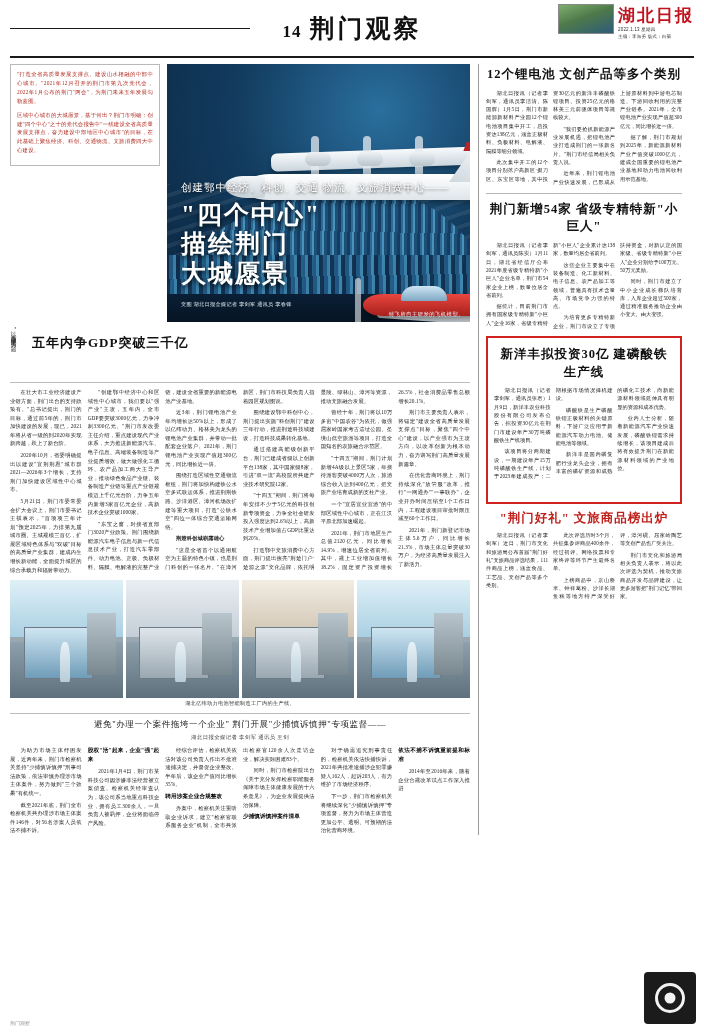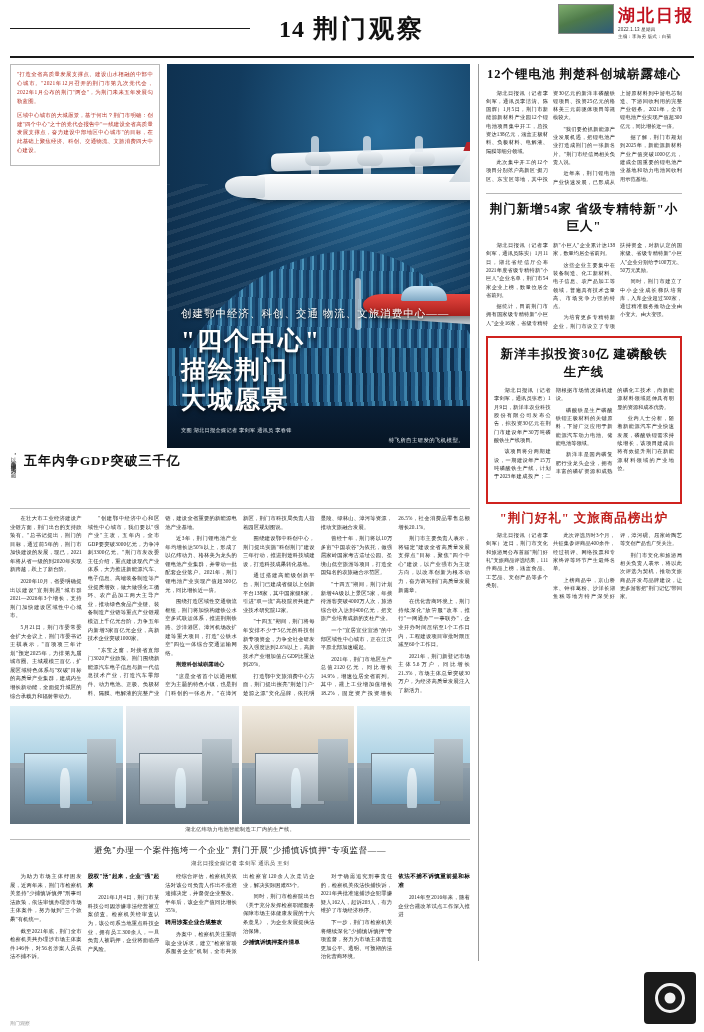--- a/index.html
+++ b/index.html
@@ -35,21 +35,21 @@
   }
   .page-head {
     display: flex;
     align-items: baseline;
     gap: 8px;
     position: relative;
     z-index: 2;
   }
   .page-num {
     font-family: "Liberation Serif", serif;
-    font-size: 24px;
+    font-size: 17px;
     font-weight: bold;
     color: #111;
     letter-spacing: 1px;
   }
   .page-section {
     font-family: "Liberation Serif", serif;
     font-size: 25px;
     font-weight: bold;
     color: #111;
     letter-spacing: 3px;
@@ -107,21 +107,21 @@
     font-size: 5.4px;
     line-height: 1.65;
     color: #b02a1f;
     text-align: justify;
     letter-spacing: .2px;
   }
 
   
   .hero {
     position: relative;
-    height: 384px;
+    height: 258px;
     margin-bottom: 4px;
     background: #0d2a47;
     overflow: hidden;
   }
   .hero .sky {
     position: absolute; inset: 0;
     background:
       radial-gradient(ellipse at 70% 18%, #2a6f9e 0%, #123b5e 48%, #0b2640 100%);
   }
   .hero .wave {
@@ -307,21 +307,21 @@
     letter-spacing: 1px;
     height: 52px;
   }
   .five-year-head {
     font-family: "Liberation Serif", serif;
     font-size: 13px;
     font-weight: bold;
     line-height: 1.35;
     color: #111;
     letter-spacing: 1px;
-    margin: 0;
+    margin: 8px;
   }
 
   
   .text-cols {
     column-count: 6;
     column-gap: 6px;
     column-rule: none;
   }
   .text-cols p {
     margin: 0 0 3px 0;
@@ -655,21 +655,21 @@
         <p class="sub">依法不捕不诉慎重前提和标准</p>
         <p>2014年至2016年来，随着企业合规改革试点工作深入推进</p>
       </div>
 
     </div>
 
     <div class="col-right">
 
       <div>
         <h3 class="rail-head">12个锂电池
-荆楚科创城崭露雄心</h3>
+文创产品等多个类别</h3>
         <div class="rail-cols">
           <p>湖北日报讯（记者李剑军，通讯员李洁清、陈国辉）1月5日，荆门市新能源新材料产业园12个锂电池项目集中开工，总投资达138亿元，涵盖正极材料、负极材料、电解液、隔膜等细分领域。</p>
           <p>此次集中开工的12个项目分别落户高新区·掇刀区、东宝区等地，其中投资30亿元的新洋丰磷酸铁锂项目、投资25亿元的格林美三元前驱体项目等规模较大。</p>
           <p>"我们要抢抓新能源产业发展机遇，把锂电池产业打造成荆门的一张新名片。"荆门市经信局相关负责人说。</p>
           <p>近年来，荆门锂电池产业快速发展，已形成从上游原材料到中游电芯制造、下游回收利用的完整产业链条。2021年，全市锂电池产业实现产值超300亿元，同比增长近一倍。</p>
           <p>据了解，荆门市规划到2025年，新能源新材料产业产值突破1000亿元，建成全国重要的锂电池产业基地和动力电池回收利用示范基地。</p>
         </div>
       </div>
 
       <div class="rail-divider"></div>

